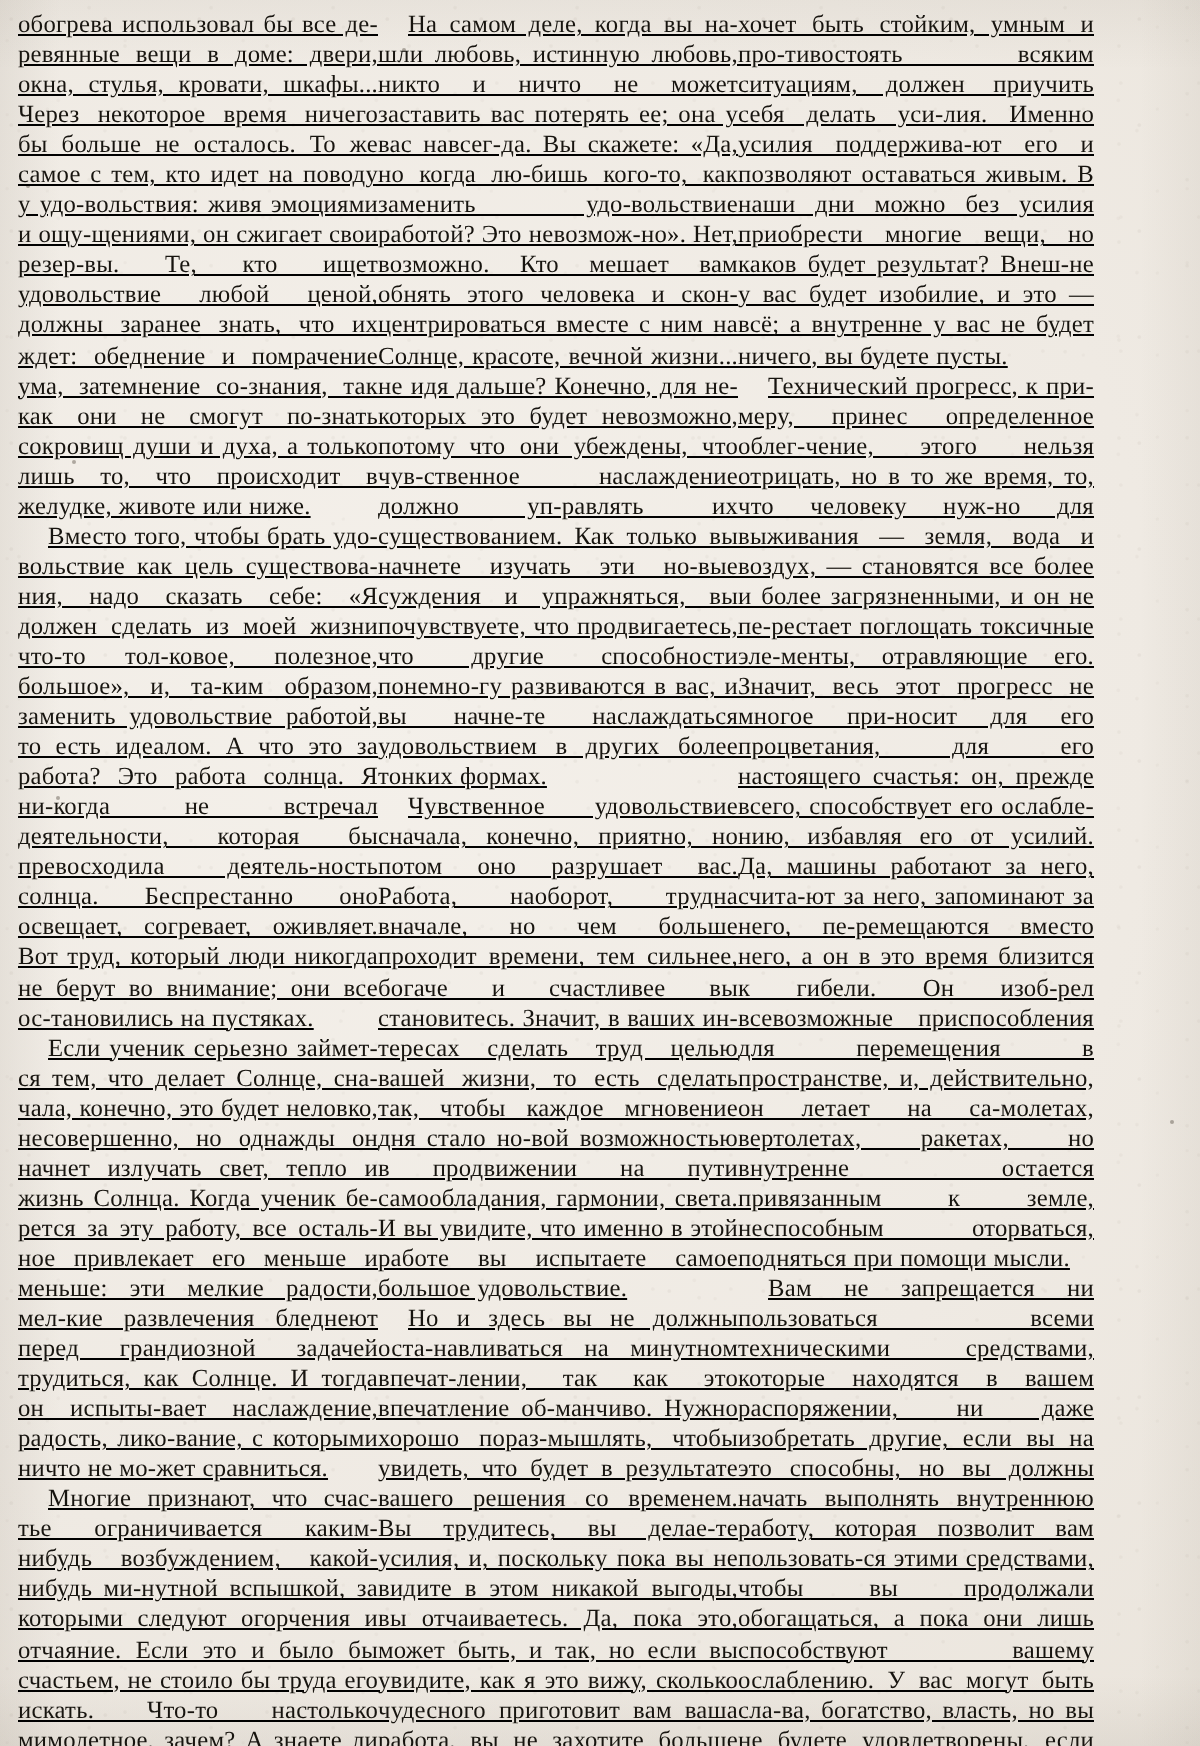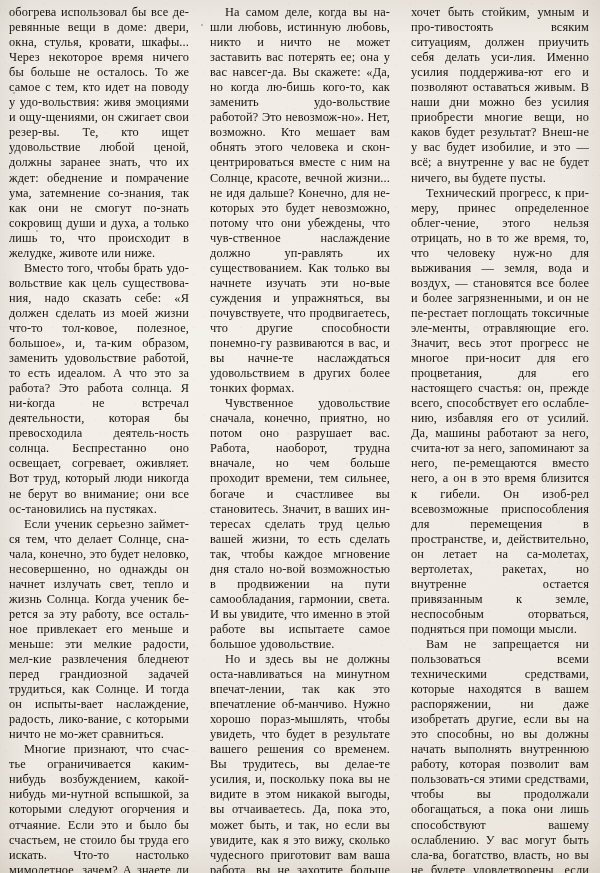--- a/index.html
+++ b/index.html
@@ -55,22 +55,22 @@
   }
 
   
   #columns {
     position: absolute;
     left: 9px;
     top: 5px;
     width: 582px;
     height: 800px;
     display: flex;
-    gap: 21px;
     z-index: 2;
+    text-decoration: underline;
   }
   .column {
     width: 180px;
     flex: 0 0 180px;
     position: relative;
   }
   .col-3 { width: 178px; flex: 0 0 178px; }
 
   .para {
     margin: 0;

